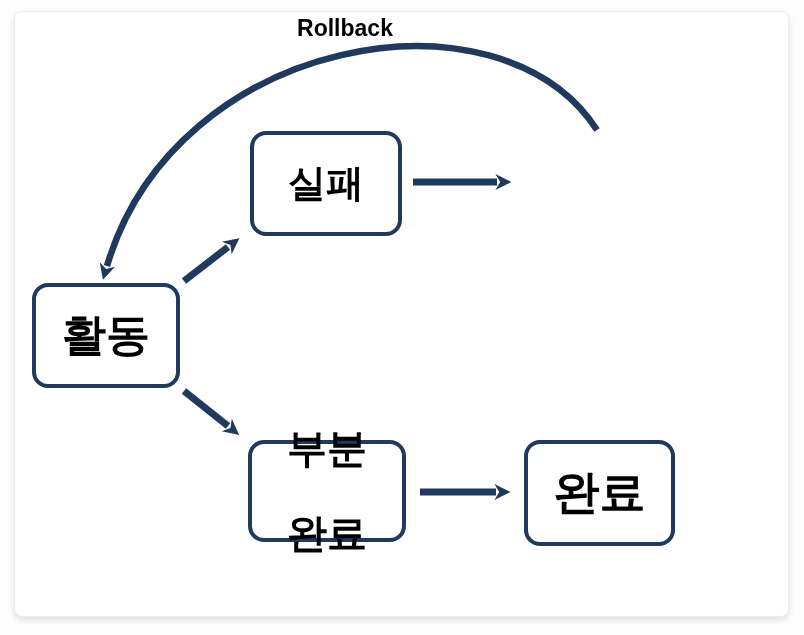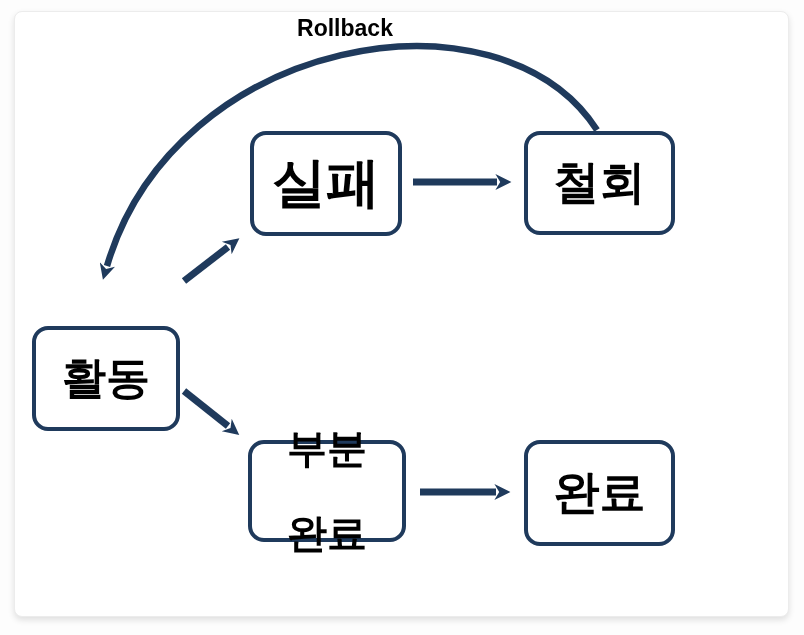--- a/index.html
+++ b/index.html
@@ -16,22 +16,22 @@
     background:var(--card-bg);border:1px solid var(--card-border);
     border-radius:8px;box-shadow:0 3px 6px rgba(0,0,0,0.12);}
   .arrow-layer{position:absolute;left:0;top:0;width:804px;height:635px;pointer-events:none;}
   .edge{fill:none;stroke:var(--line-color);}
   .edge.thick{stroke-width:7px;}
   .edge.curve{stroke-width:6.5px;}
   .arrowhead-fill{fill:var(--line-color);}
   .node{position:absolute;display:flex;align-items:center;justify-content:center;
     flex-direction:column;background:#ffffff;border:4px solid var(--line-color);
     border-radius:16px;color:var(--text-color);font-weight:700;text-align:center;}
-  .node-activity{left:32px;top:283px;width:148px;height:105px;font-size:44px;margin-top:43px;}
-  .node-failure{left:250px;top:131px;width:152px;height:105px;font-size:54px;}
+  .node-activity{left:32px;top:283px;width:148px;height:105px;font-size:44px;}
+  .node-failure{left:250px;top:131px;width:152px;height:105px;font-size:38px;}
   .node-withdraw{left:524px;top:131px;width:151px;height:104px;font-size:46px;}
   .node-partial{left:248px;top:440px;width:158px;height:102px;font-size:40px;line-height:1.08;gap:41px;}
   .node-complete{left:524px;top:440px;width:151px;height:106px;font-size:46px;}
   .edge-label{position:absolute;color:var(--text-color);font-size:23px;font-weight:600;
     text-align:center;width:140px;}
   .label-rollback{left:275px;top:15px;}
   .label-commit{left:527px;top:555px;}
 </style>
 </head>
 <body>
@@ -52,23 +52,20 @@
     <path class="edge thick" d="M184,391 L228,426" marker-end="url(#stealth)"></path>
     <path class="edge thick" d="M420,492 L496,492" marker-end="url(#stealth)"></path>
   </svg>
 
   <div class="edge-label label-rollback">Rollback</div>
 
   <div class="node node-failure">
     <span>실패</span>
   </div>
 
-  <div class="node node-withdraw">
-    <span>철회</span>
-  </div>
 
   <div class="node node-activity">
     <span>활동</span>
   </div>
 
   <div class="node node-partial">
     <span>부분</span>
     <span>완료</span>
   </div>
 

